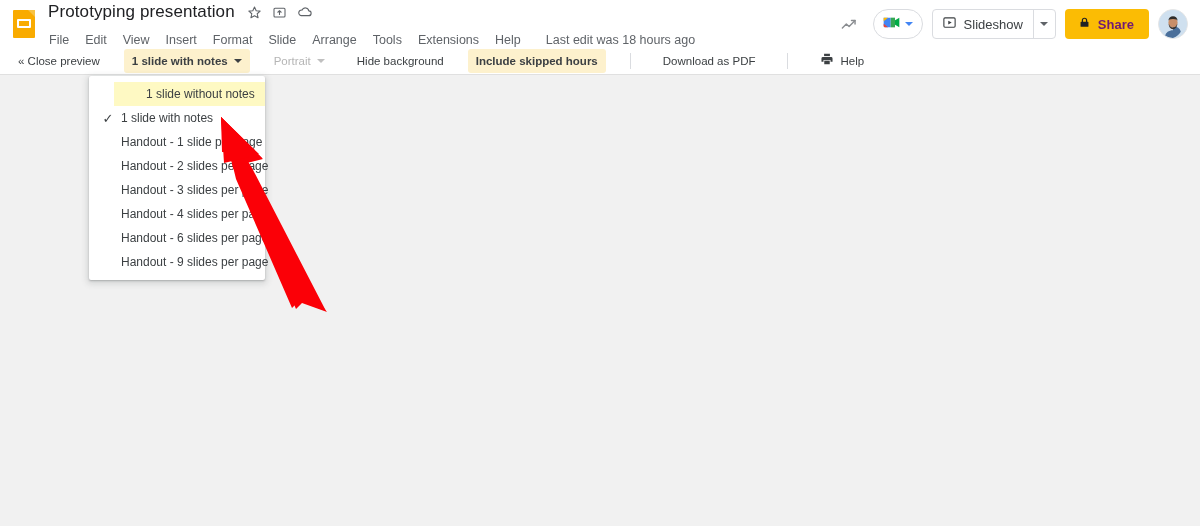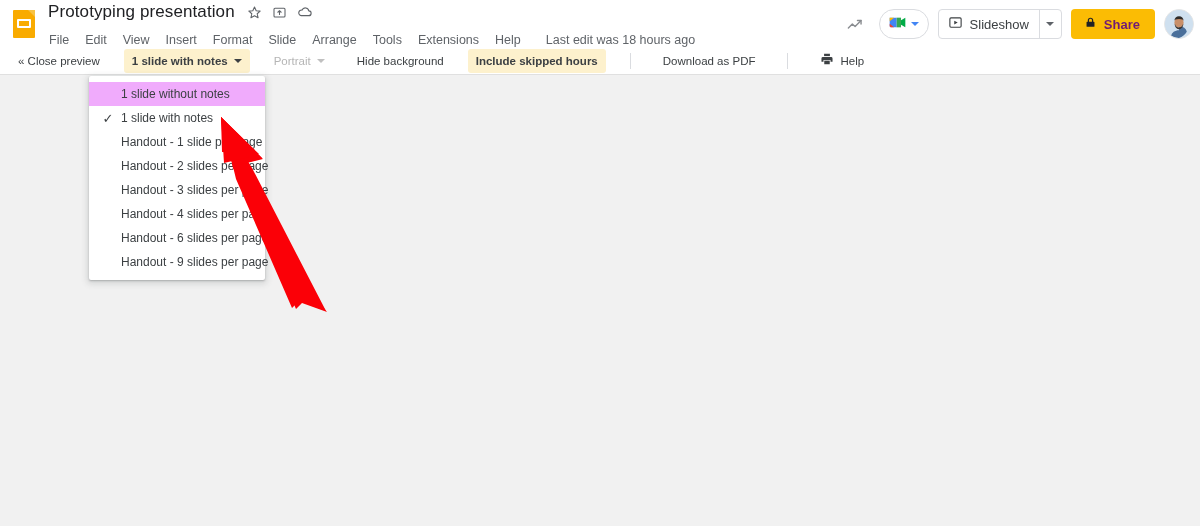--- a/index.html
+++ b/index.html
@@ -49,21 +49,21 @@
   .ticon { color: #5f6368; display: inline-flex; align-items: center; justify-content: center; }
   .menu-row { display: flex; align-items: center; height: 20px; margin-top: 6px; gap: 14px; }
   .menu-item {
     font-size: 12.5px; color: #5f6368; line-height: 18px; white-space: nowrap;
     padding: 0 1px; border-radius: 3px; cursor: default;
   }
   .last-edit { font-size: 12.5px; color: #5f6368; white-space: nowrap; margin-left: 10px; }
 
   .header-right {
     position: absolute; right: 0; top: 0; height: 48px;
-    display: flex; align-items: center; gap: 9px; padding-right: 6px;
+    display: flex; align-items: center; gap: 9px; padding-right: 12px;
   }
   .icon-btn {
     width: 28px; height: 28px; border-radius: 50%;
     display: flex; align-items: center; justify-content: center;
     color: #5f6368;
   }
   .meet-btn {
     display: flex; align-items: center; gap: 3px;
     height: 30px; padding: 0 9px 0 8px;
     border: 1px solid #dadce0; border-radius: 16px; background: #fff;
@@ -110,21 +110,21 @@
   .dropdown {
     position: absolute; left: 89px; top: 76px; width: 176px;
     background: #fff; border-radius: 2px;
     box-shadow: 0 2px 6px 2px rgba(60,64,67,.15), 0 1px 2px rgba(60,64,67,.3);
     padding: 6px 0;
   }
   .dd-item {
     display: flex; align-items: center; height: 24px;
     font-size: 12px; color: #3c4043; padding-left: 8px; white-space: nowrap;
   }
-  .dd-item.hover { background: #f0abfc; }
+  .dd-item.hover { background: #fef9c3; margin-left: 25px; }
   .dd-check { width: 22px; flex: 0 0 22px; font-size: 13px; color: #3c4043; text-align: center; line-height: 1; }
   .dd-label { padding-left: 2px; }
 
   
   .canvas { position: absolute; top: 76px; left: 0; width: 1200px; height: 450px; background: #f1f1f1; }
 
   
   .arrow-layer { position: absolute; left: 0; top: 0; width: 1200px; height: 526px; pointer-events: none; }
 </style>
 </head>

